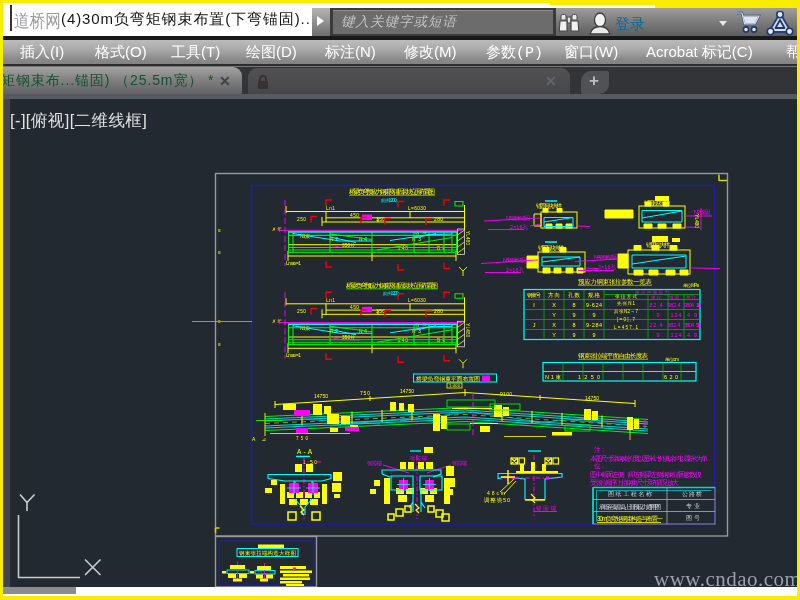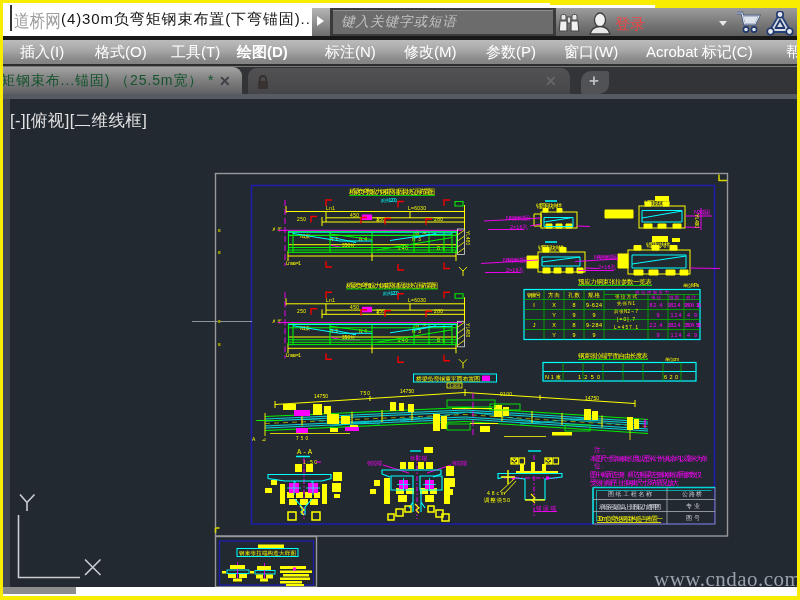--- a/index.html
+++ b/index.html
@@ -27,21 +27,21 @@
     <path d="M3 7 L8 7 L8 3 Q8 1.5 6.5 1.5 L4.5 1.5 Q3 1.5 3 3 Z M14 7 L19 7 L19 3 Q19 1.5 17.5 1.5 L15.5 1.5 Q14 1.5 14 3 Z" fill="#e8e8e8" stroke="#4a4a4a" stroke-width="1"></path>
     <rect x="9.2" y="4" width="3.6" height="6" fill="#ddd" stroke="#4a4a4a" stroke-width="1"></rect>
     <path d="M2 8 L9 8 L9 18 L1.2 18 Z" fill="#f0f0f0" stroke="#4a4a4a" stroke-width="1.2"></path>
     <path d="M13 8 L20 8 L20.8 18 L13 18 Z" fill="#f0f0f0" stroke="#4a4a4a" stroke-width="1.2"></path>
   </svg>
 
   <svg class="abs" style="left:588px;top:12px;" width="24" height="23" viewBox="0 0 24 23">
     <ellipse cx="12" cy="8" rx="5.5" ry="7" fill="#f2f2f2" stroke="#3d3d3d" stroke-width="1.3"></ellipse>
     <path d="M2 22 Q4 14.5 12 14.5 Q20 14.5 22 22 Z" fill="#e8e8e8" stroke="#3d3d3d" stroke-width="1.3"></path>
   </svg>
-  <div class="abs" style="left:615px;top:15px;font-size:15px;color:#ef4444;">登录</div>
+  <div class="abs" style="left:615px;top:15px;font-size:15px;color:#0369a1;">登录</div>
   <div class="abs" style="left:719px;top:21px;width:0;height:0;border-top:5px solid #e8e8e8;border-left:4.5px solid transparent;border-right:4.5px solid transparent;"></div>
 
   <svg class="abs" style="left:735px;top:11px;" width="30" height="25" viewBox="0 0 30 25">
     <path d="M2 2 L7 2 L9.5 13 L20 13 L24 5 L8 5" fill="none" stroke="#24407a" stroke-width="2.3"></path>
     <path d="M2 2 L7 2 L9.5 13 L20 13 L24 5 L8 5" fill="none" stroke="#dfe4ec" stroke-width="1.2"></path>
     <path d="M8.5 5.5 L23 5.5 L19.6 12.5 L10 12.5 Z" fill="#dfe4ec"></path>
     <circle cx="11" cy="18.5" r="2.6" fill="#dfe4ec" stroke="#20386e" stroke-width="1.6"></circle>
     <circle cx="19" cy="18.5" r="2.6" fill="#dfe4ec" stroke="#20386e" stroke-width="1.6"></circle>
   </svg>
 
@@ -54,24 +54,24 @@
   </svg>
 
   <div class="abs" style="left:0;top:36px;width:800px;height:3.5px;background:#191919;"></div>
   <div class="abs" style="left:0;top:39.5px;width:800px;height:24.5px;background:linear-gradient(#bcbcbc,#a6a6a6 45%,#8a8a8a 80%,#828282);"></div>
   <div class="abs" style="left:0;top:64px;width:800px;height:1.5px;background:#2d2d2d;"></div>
   <div class="abs" style="left:0;top:65.5px;width:800px;height:1.5px;background:#777777;"></div>
   <div id="menuitems" style="position:absolute;top:43px;left:0;width:696px;height:18px;font-size:15px;color:#ffffff;white-space:nowrap;">
     <span class="abs" style="left:20px;">插入(I)</span>
     <span class="abs" style="left:95px;">格式(O)</span>
     <span class="abs" style="left:171px;">工具(T)</span>
-    <span class="abs" style="left:237px;font-weight:bold;">绘图(D)</span>
+    <span class="abs" style="left:246px;">绘图(D)</span>
     <span class="abs" style="left:325px;text-align:center;">标注(N)</span>
     <span class="abs" style="left:404px;">修改(M)</span>
-    <span class="abs" style="left:486px;">参数(P)</span>
+    <span class="abs" style="left:486px;font-family:Liberation Mono, monospace;">参数(P)</span>
     <span class="abs" style="left:564px;">窗口(W)</span>
     <span class="abs" style="left:646px;">Acrobat 标记(C)</span>
     <span class="abs" style="left:786px;">帮助</span>
   </div>
 
   <div class="abs" style="left:0;top:67px;width:800px;height:27px;background:#323438;"></div>
 
   <div class="abs" style="left:-14px;top:67px;width:256px;height:27px;background:linear-gradient(#a3a3a3,#828282 45%,#616165);border-radius:0 9px 0 0;"></div>
   <div class="abs" style="left:1px;top:72px;font-size:14px;color:#14532d;letter-spacing:0.9px;white-space:nowrap;">矩钢束布...锚固) （25.5m宽） *</div>
   <div class="abs" style="left:219px;top:73px;font-size:14px;color:#3e4248;font-weight:bold;">✕</div>

